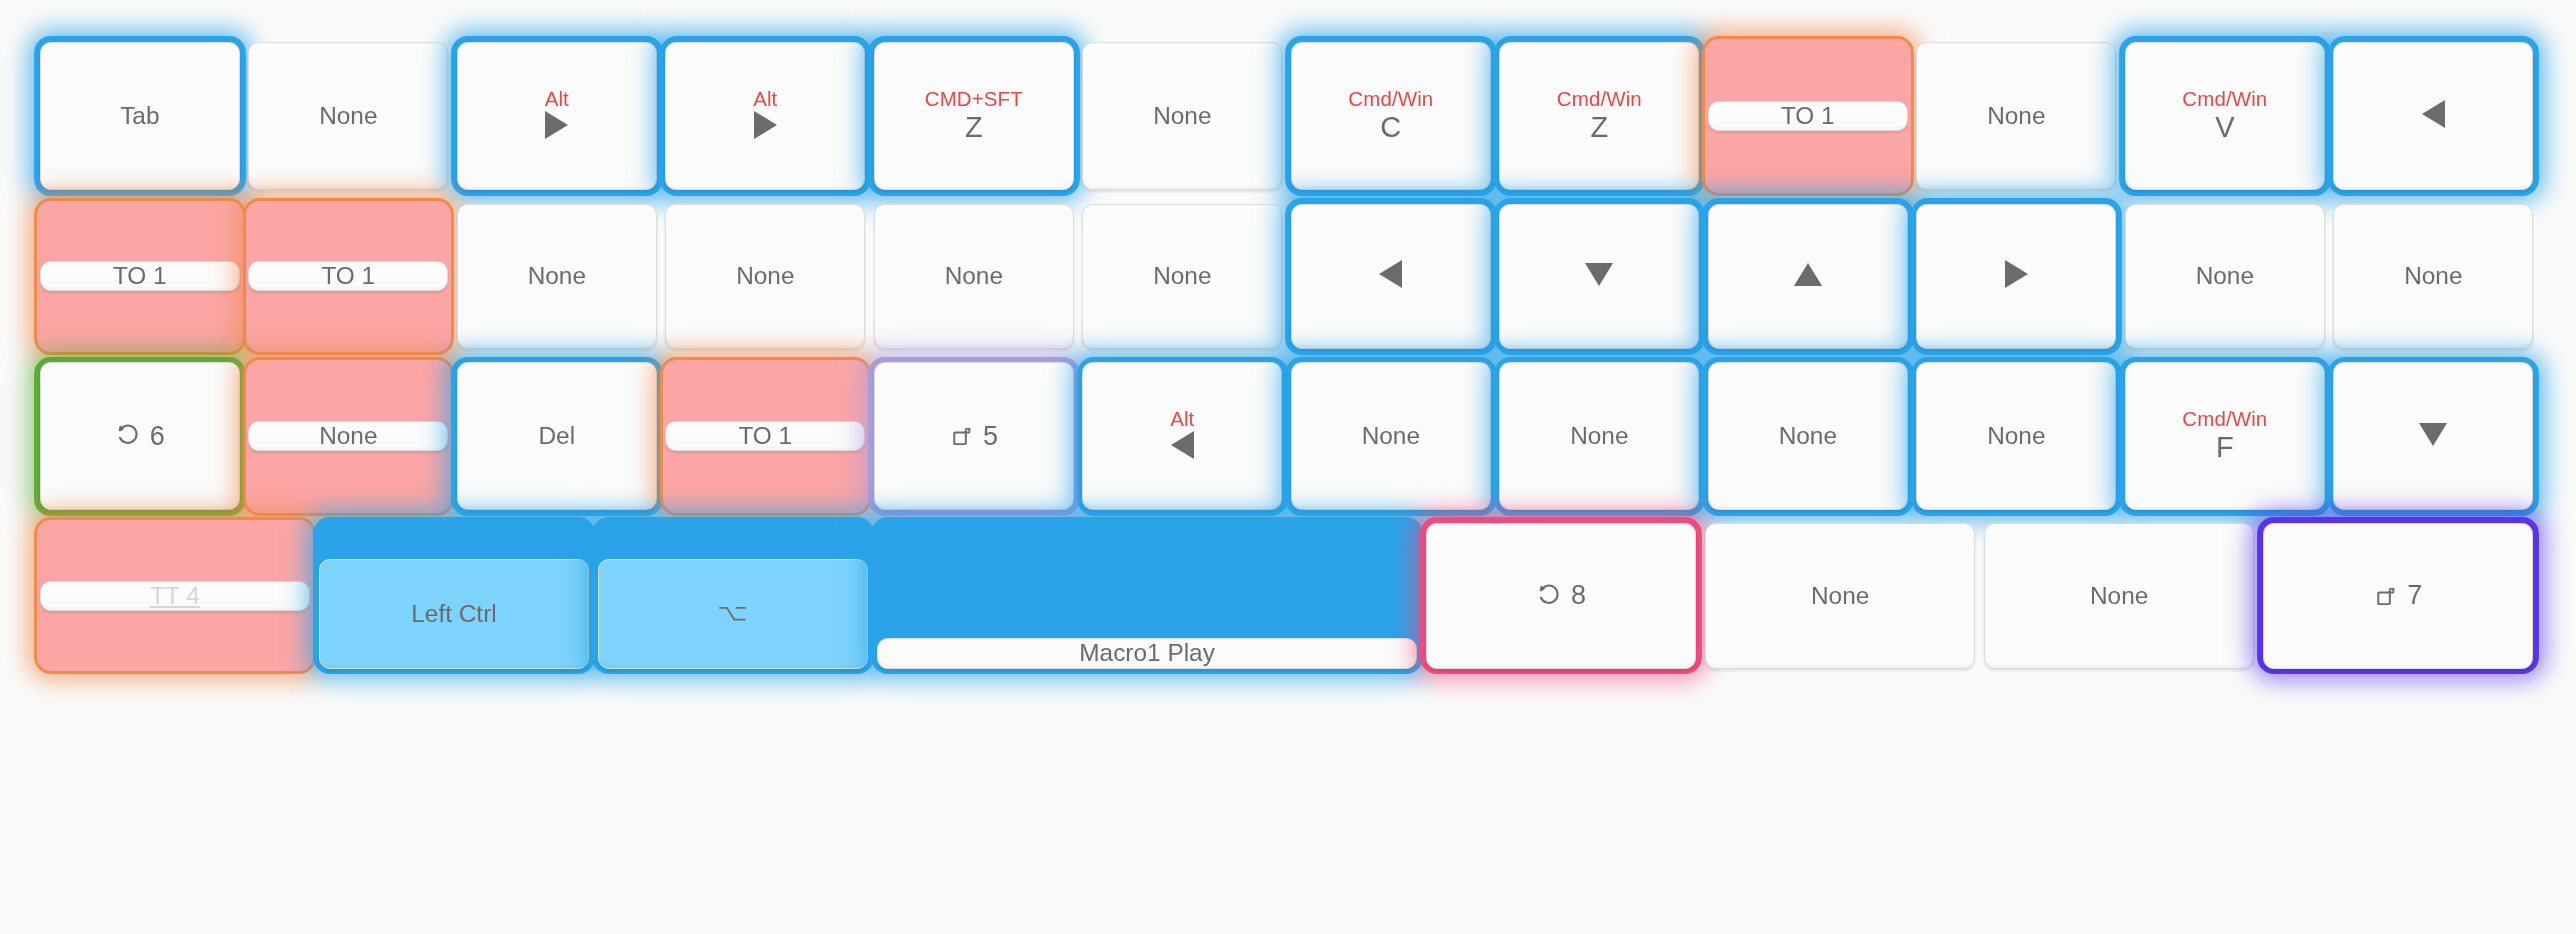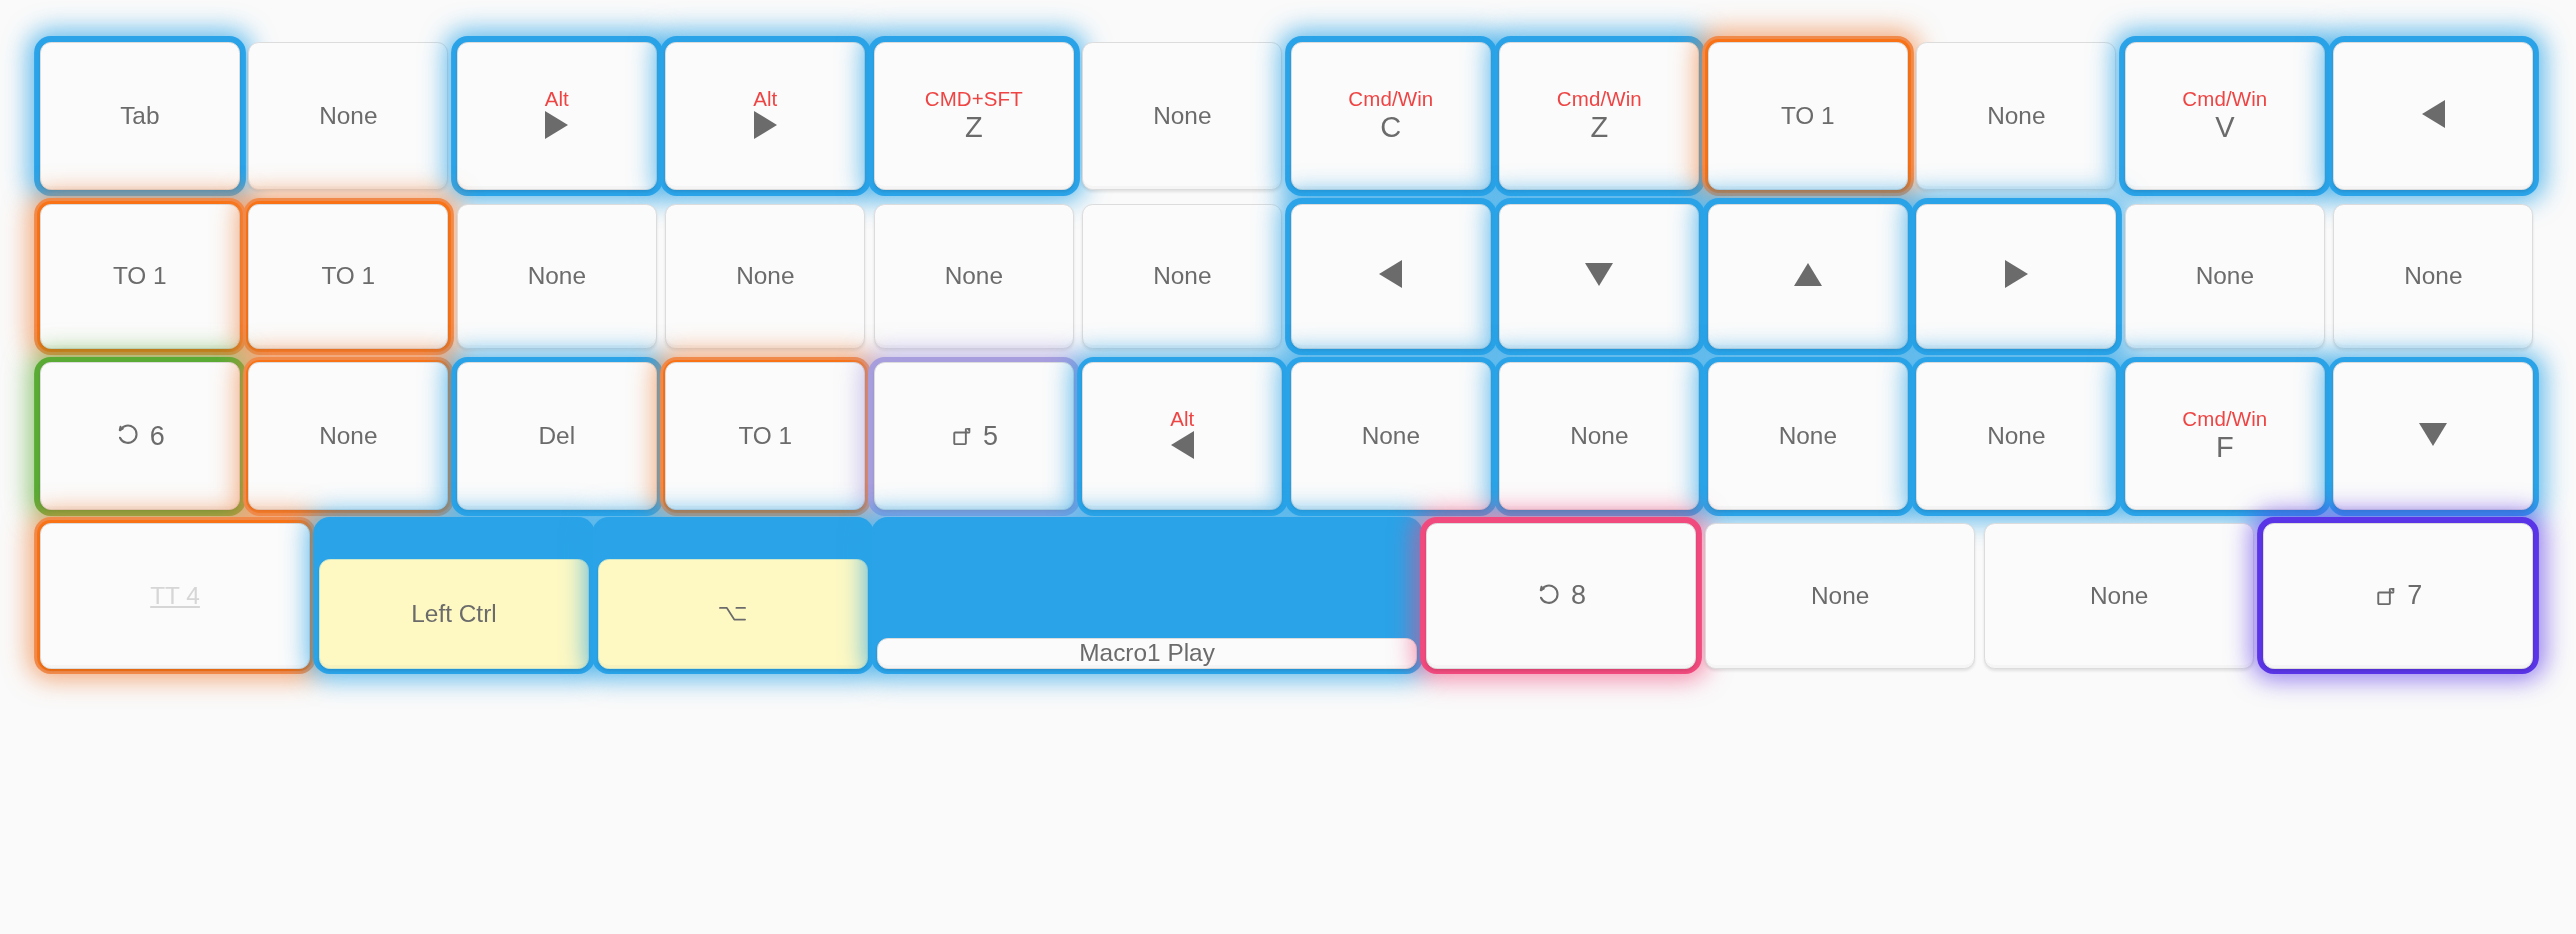--- a/index.html
+++ b/index.html
@@ -62,25 +62,25 @@
     line-height:1.15;
     color:#6b6b6b;
     white-space:nowrap;
   }
   .key .glyphline{
     font-size:29px;
     line-height:1;
     color:#6b6b6b;
   }
   .key.dim .single{color:#d6d6d6;text-decoration:underline;}
-  .key.green{background:#fef9c3;border-color:#cfe7c9;margin-top:36px;}
+  .key.green{background:#7dd3fc;border-color:#cfe7c9;margin-top:36px;}
 
   
   .keywrap.g-blue   {box-shadow:0 0 0 2.9px #2aa3e8, 0 0 25px 8.8px rgba(42,163,232,.72); background:#2aa3e8;}
-  .keywrap.g-orange {box-shadow:0 0 0 2.9px #f08a4b, 0 0 25px 8.8px rgba(240,138,75,.70); background:#f97316;}
+  .keywrap.g-orange {box-shadow:0 0 0 2.9px #f08a4b, 0 0 25px 8.8px rgba(240,138,75,.70); background:#fca5a5;align-items:center;}
   .keywrap.g-green  {box-shadow:0 0 0 2.9px #5aab35, 0 0 25px 8.8px rgba(90,171,53,.62);  background:#5aab35;}
   .keywrap.g-purple {box-shadow:0 0 0 2.9px #a79ede, 0 0 25px 8.8px rgba(167,158,222,.68);background:#a79ede;}
   .keywrap.g-indigo {box-shadow:0 0 0 2.9px #5a35e8, 0 0 25px 8.8px rgba(90,53,232,.62);  background:#5a35e8;}
   .keywrap.g-pink   {box-shadow:0 0 0 2.9px #f04a7e, 0 0 25px 8.8px rgba(240,74,126,.62); background:#f04a7e;}
   .keywrap.g-none   {background:transparent;box-shadow:none;}
 
   .tri{display:inline-block;width:0;height:0;}
   .tri-right{border-top:14.6px solid transparent;border-bottom:14.6px solid transparent;border-left:23.4px solid #6b6b6b;}
   .tri-left {border-top:14.6px solid transparent;border-bottom:14.6px solid transparent;border-right:23.4px solid #6b6b6b;}
   .tri-up   {border-left:14.6px solid transparent;border-right:14.6px solid transparent;border-bottom:23.4px solid #6b6b6b;}

